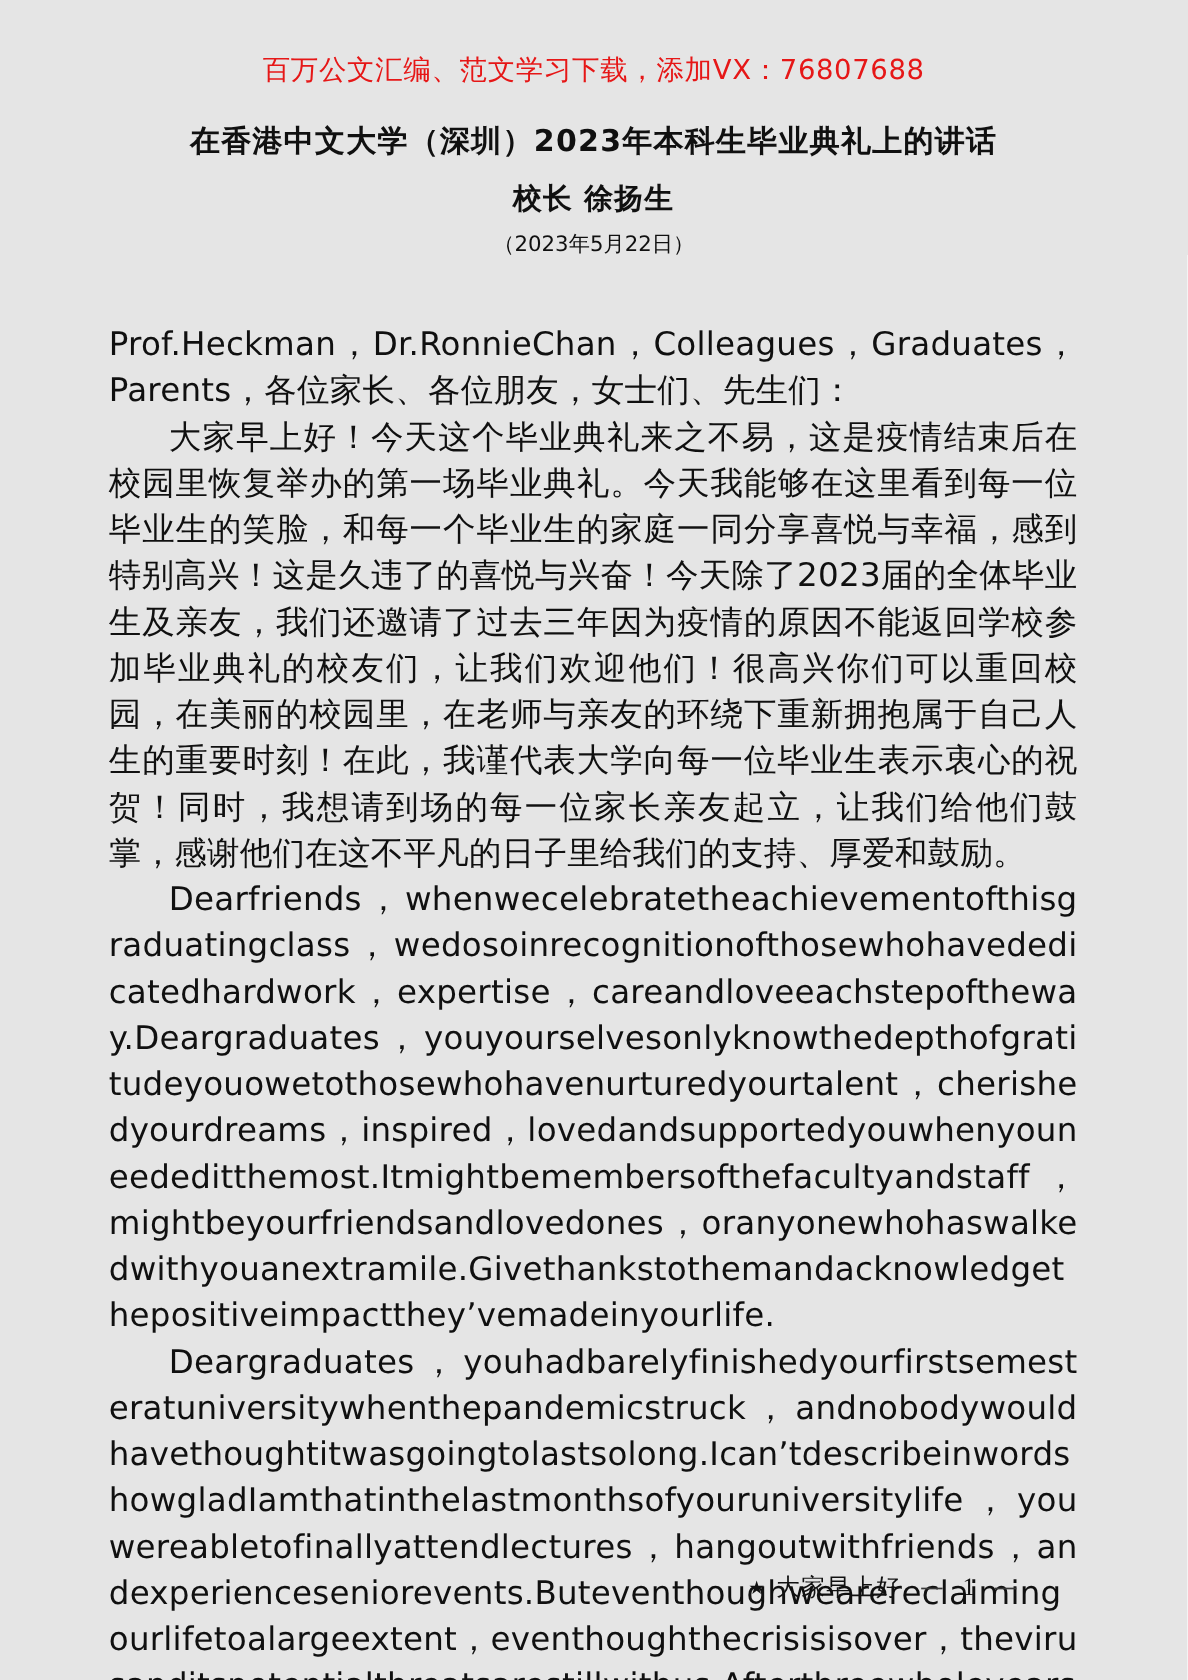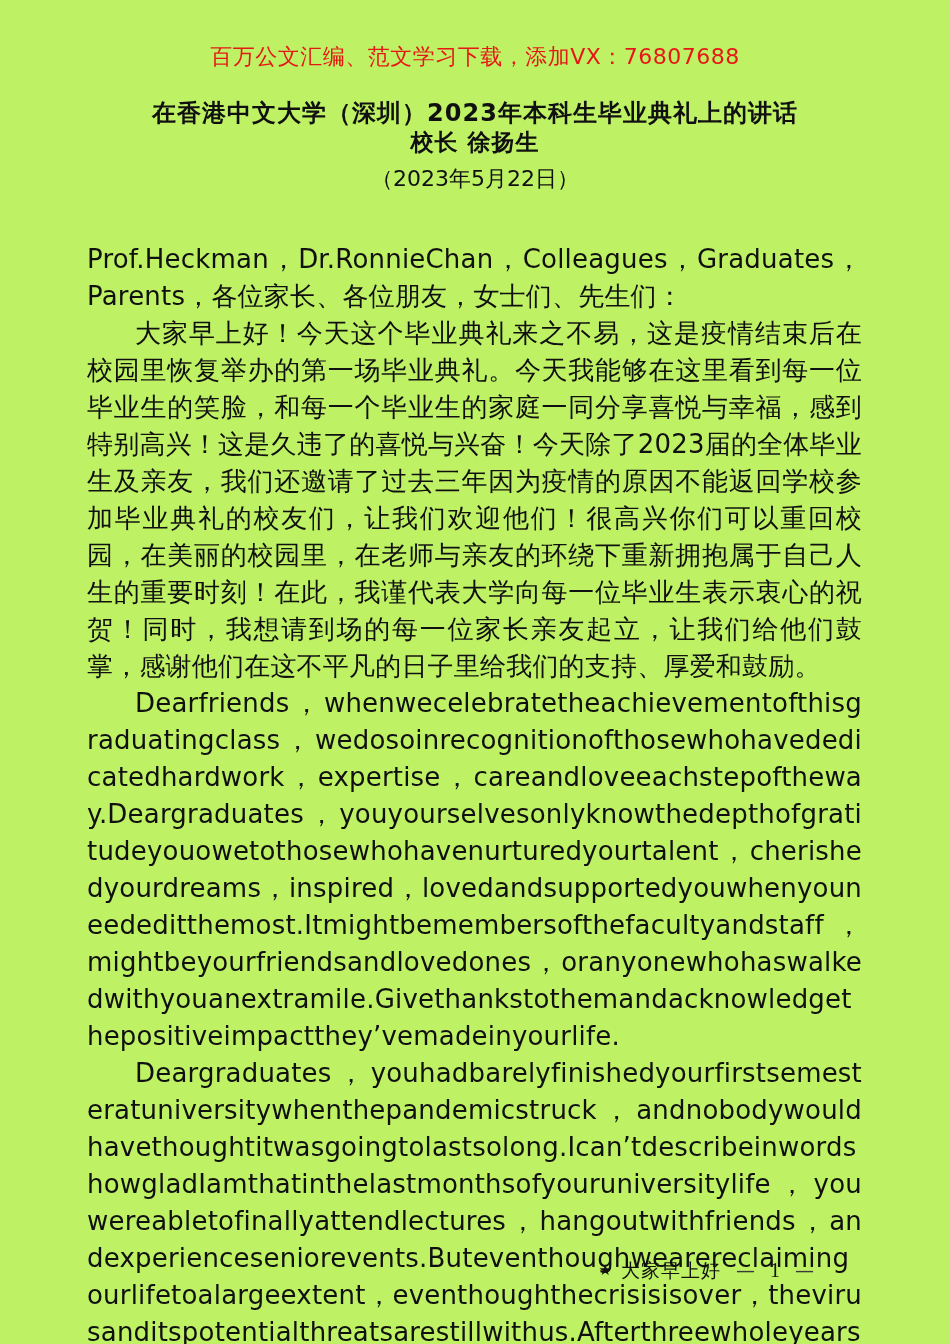--- a/index.html
+++ b/index.html
@@ -1,52 +1,52 @@
 <!DOCTYPE html>
 <html><head>
 <meta charset="utf-8">
 <style>
   html, body { margin: 0; padding: 0; background: #ffffff; }
   .page {
     width: 950px;
     height: 1344px;
-    background: #bef264;
+    background: #e5e5e5;
     position: relative;
     overflow: hidden;
     box-sizing: border-box;
     font-family: "DejaVu Sans", "Liberation Sans", sans-serif;
     color: #101010;
   }
   .promo {
     padding-top: 44px;
     text-align: center;
     font-size: 22px;
     line-height: 26px;
     font-weight: 500;
     letter-spacing: 0.5px;
   }
   .doc-title {
-    margin: 28px 80px 0 80px;
+    margin: 28px 80px 17px 80px;
     text-align: center;
     font-size: 24px;
     line-height: 30px;
     font-weight: 700;
     letter-spacing: 1px;
   }
   .byline {
     text-align: center;
     font-size: 23px;
     line-height: 28px;
     font-weight: 700;
     letter-spacing: 1px;
   }
   .date-line {
     margin-top: 9px;
     text-align: center;
-    font-size: 22px;
+    font-size: 17px;
     line-height: 28px;
     font-weight: 400;
   }
   .body-text {
     margin: 48px 88px 0 87px;
     font-size: 26px;
     line-height: 37px;
     text-align: justify;
     word-break: break-all;
     letter-spacing: 0.2px;

